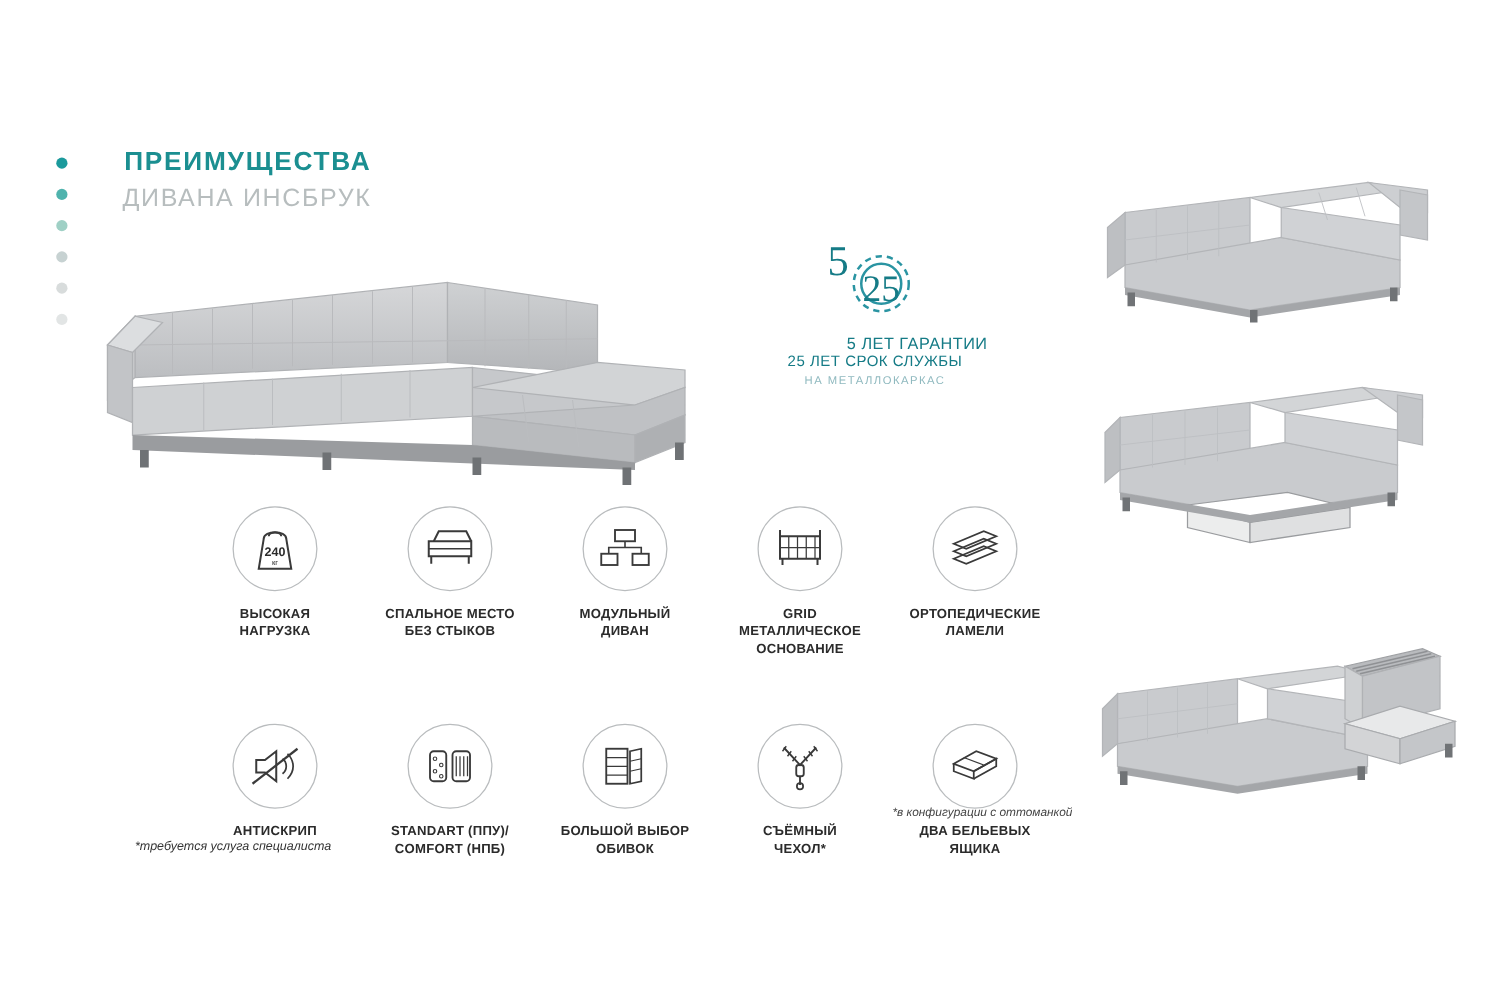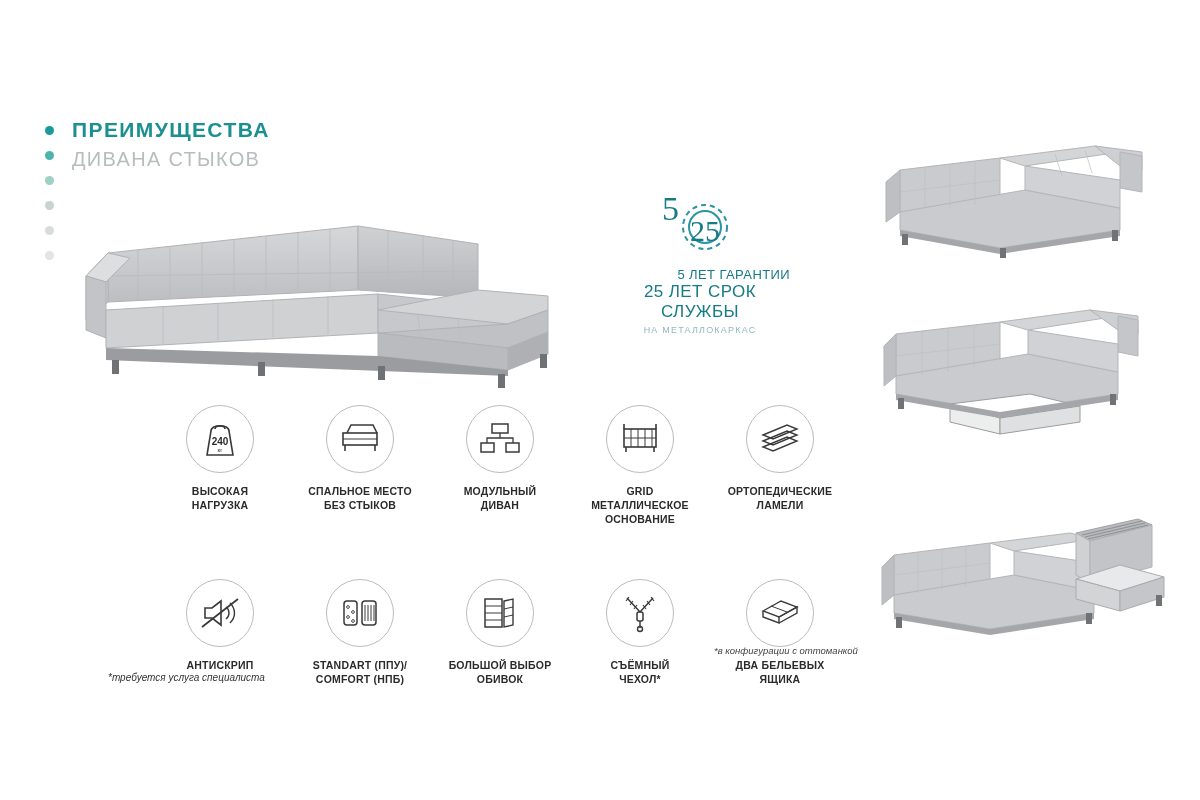--- a/index.html
+++ b/index.html
@@ -11,39 +11,39 @@
     overflow: hidden;
   }
   .page {
     position: relative;
     width: 1200px; height: 800px;
     background: #ffffff;
     overflow: hidden;
   }
 
   
-  .title-block { position: absolute; left: 72px; top: 118px; }
+  .title-block { position: absolute; left: 98px; top: 118px; text-align: right; }
   .title-main {
     font-size: 21px; letter-spacing: 1.4px; font-weight: bold;
     color: #1b8f91;
   }
   .title-sub {
     font-size: 20px; letter-spacing: 1.3px; font-weight: normal;
     color: #b7bdbe; margin-top: 6px;
   }
   .dots { position: absolute; left: 45px; top: 126px; }
   .dot { width: 9px; height: 9px; border-radius: 50%; margin-bottom: 16px; }
 
   
   .sofa-main { position: absolute; left: 78px; top: 198px; width: 500px; height: 195px; }
 
   
   .badge { position: absolute; left: 610px; top: 185px; width: 180px; text-align: center; }
   .badge-line1 { font-size: 13px; color: #157b86; letter-spacing: .4px; text-align: right; }
-  .badge-line2 { font-size: 17px; color: #157b86; letter-spacing: .4px; }
+  .badge-line2 { font-size: 12px; color: #157b86; letter-spacing: .4px; }
   .badge-line3 { font-size: 9px; color: #8fb9bf; letter-spacing: 1.2px; margin-top: 3px; }
 
   
   .features { position: absolute; left: 150px; top: 405px; width: 700px; }
   .frow { display: flex; }
   .fcell { width: 140px; text-align: center; }
   .fcircle {
     width: 68px; height: 68px; border-radius: 50%;
     border: 1px solid #b9bcbe; margin: 0 auto;
     display: flex; align-items: center; justify-content: center;
@@ -80,21 +80,21 @@
     <div class="dot" style="background:#1b9a9c"></div>
     <div class="dot" style="background:#4fb3ad"></div>
     <div class="dot" style="background:#9fd0c5"></div>
     <div class="dot" style="background:#c7d2d2"></div>
     <div class="dot" style="background:#d8dcdc"></div>
     <div class="dot" style="background:#e2e5e5"></div>
   </div>
 
   <div class="title-block">
     <div class="title-main">ПРЕИМУЩЕСТВА</div>
-    <div class="title-sub">ДИВАНА СТЫКОВ</div>
+    <div class="title-sub">ДИВАНА ИНСБРУК</div>
   </div>
 
   <div class="sofa-main">
     <svg width="500" height="195" viewBox="0 0 500 195">
       <defs>
         <linearGradient id="gfab" x1="0" y1="0" x2="0" y2="1">
           <stop offset="0%" stop-color="#d6d7d9"></stop>
             <stop offset="100%" stop-color="#bcbec1"></stop>
         </linearGradient>
         <linearGradient id="gfab2" x1="0" y1="0" x2="0" y2="1">

